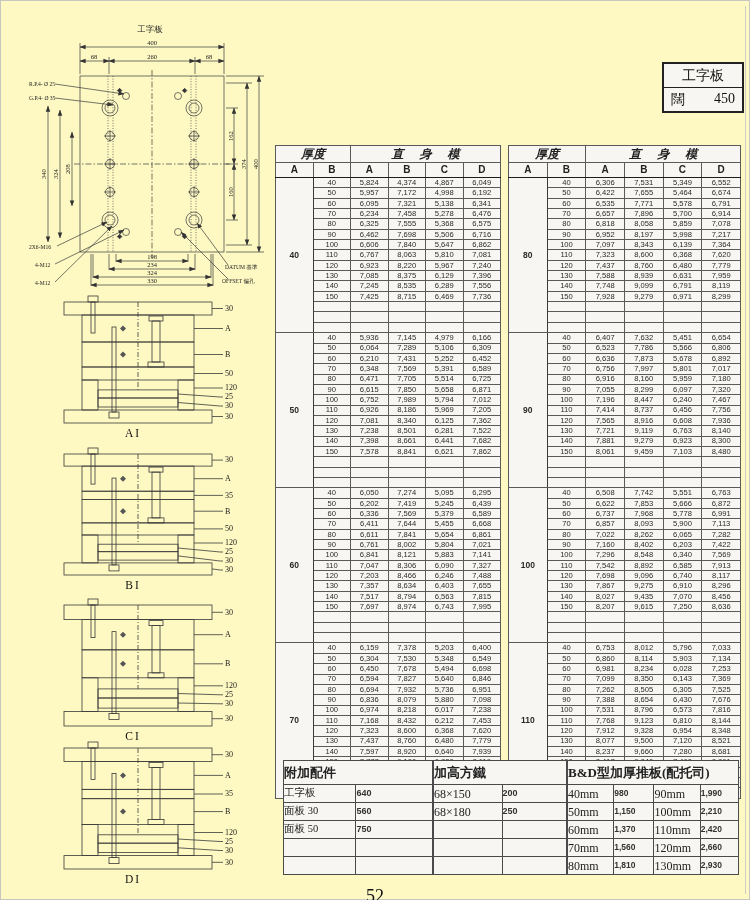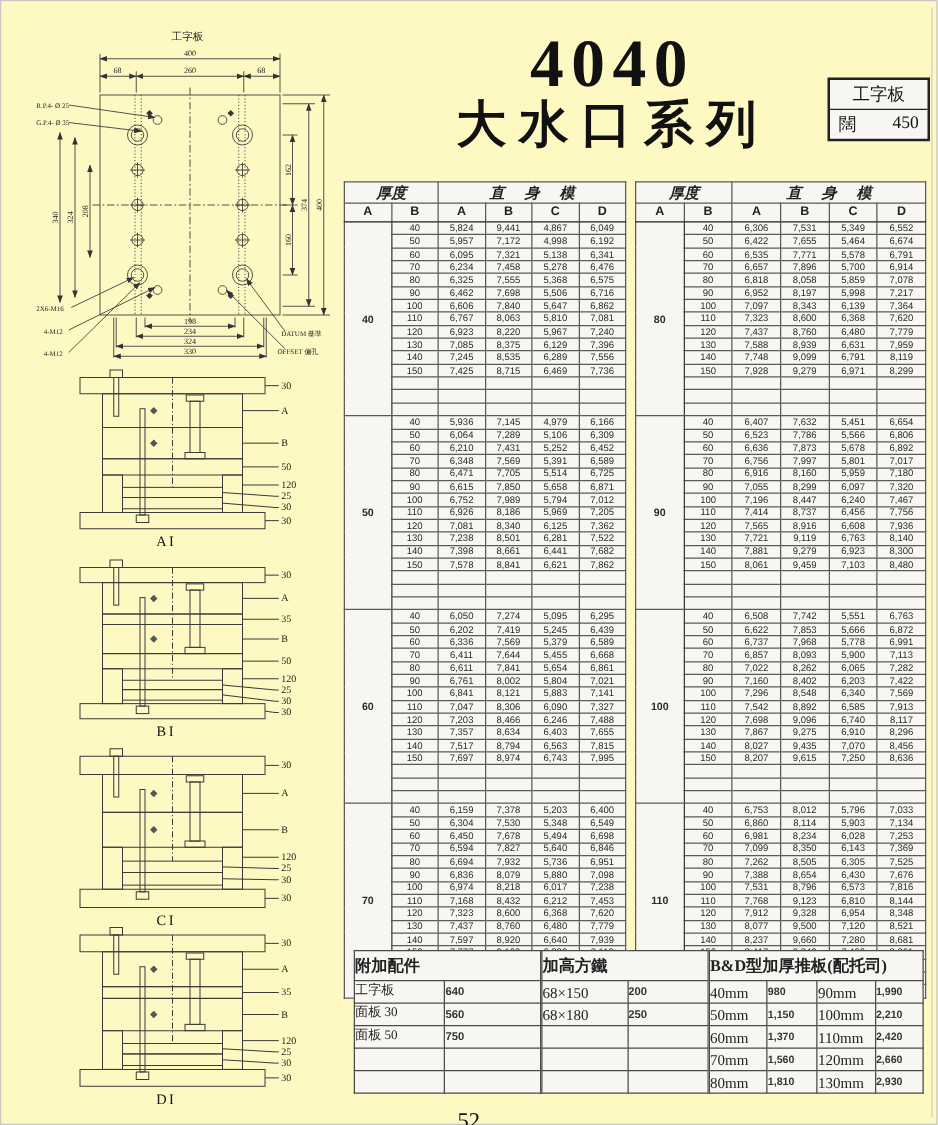--- a/index.html
+++ b/index.html
@@ -172,24 +172,20 @@
       <text x="1" y="66">R.P.4- Ø 25</text>
       <text x="1" y="80">G.P.4- Ø 35</text>
       <text x="1" y="229">2X6-M16</text>
       <text x="7" y="247">4-M12</text>
       <text x="7" y="265">4-M12</text>
       <text x="197" y="249">DATUM 基準</text>
       <text x="194" y="263">OFFSET 偏孔</text>
     </g>
   </svg>
 
-  <div class="title-block">
-    <div class="title-num">4040</div>
-    <div class="title-cn">大水口系列</div>
-  </div>
 
   <div class="spec-box">
     <div class="spec-r1">工字板</div>
     <div class="spec-r2">
       <span>闊</span>
       <span>450</span>
     </div>
   </div>
 
   <table class="price" id="table-left">
@@ -205,21 +201,21 @@
           <th class="hd2">B</th>
           <th class="hd2">C</th>
           <th class="hd2">D</th>
         </tr>
       </thead>
       <tbody>
         <tr class="grp ">
           <td class="acol" rowspan="15">40</td>
           <td>40</td>
           <td>5,824</td>
-          <td>9,441</td>
+          <td>4,374</td>
           <td>4,867</td>
           <td>6,049</td>
         </tr>
         <tr class="">
           <td>50</td>
           <td>5,957</td>
           <td>7,172</td>
           <td>4,998</td>
           <td>6,192</td>
         </tr>

